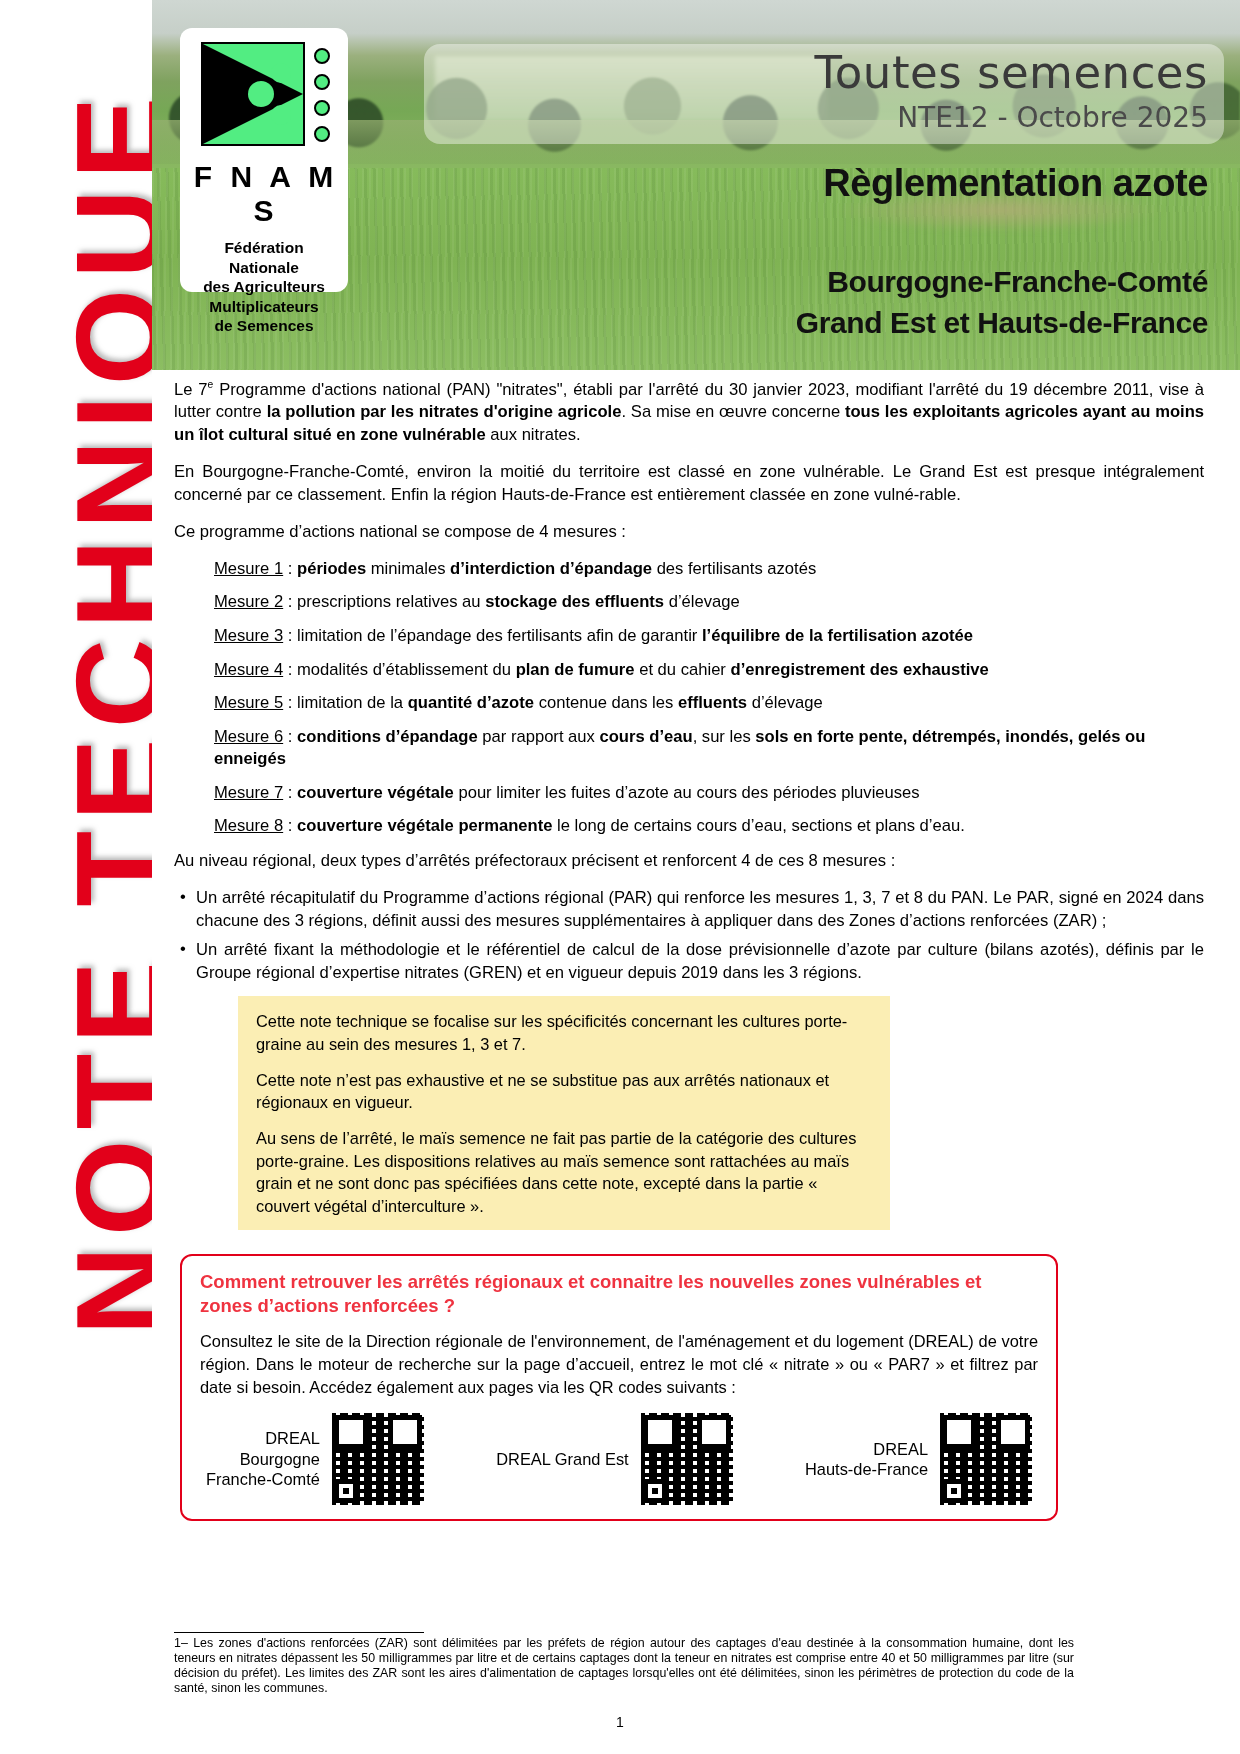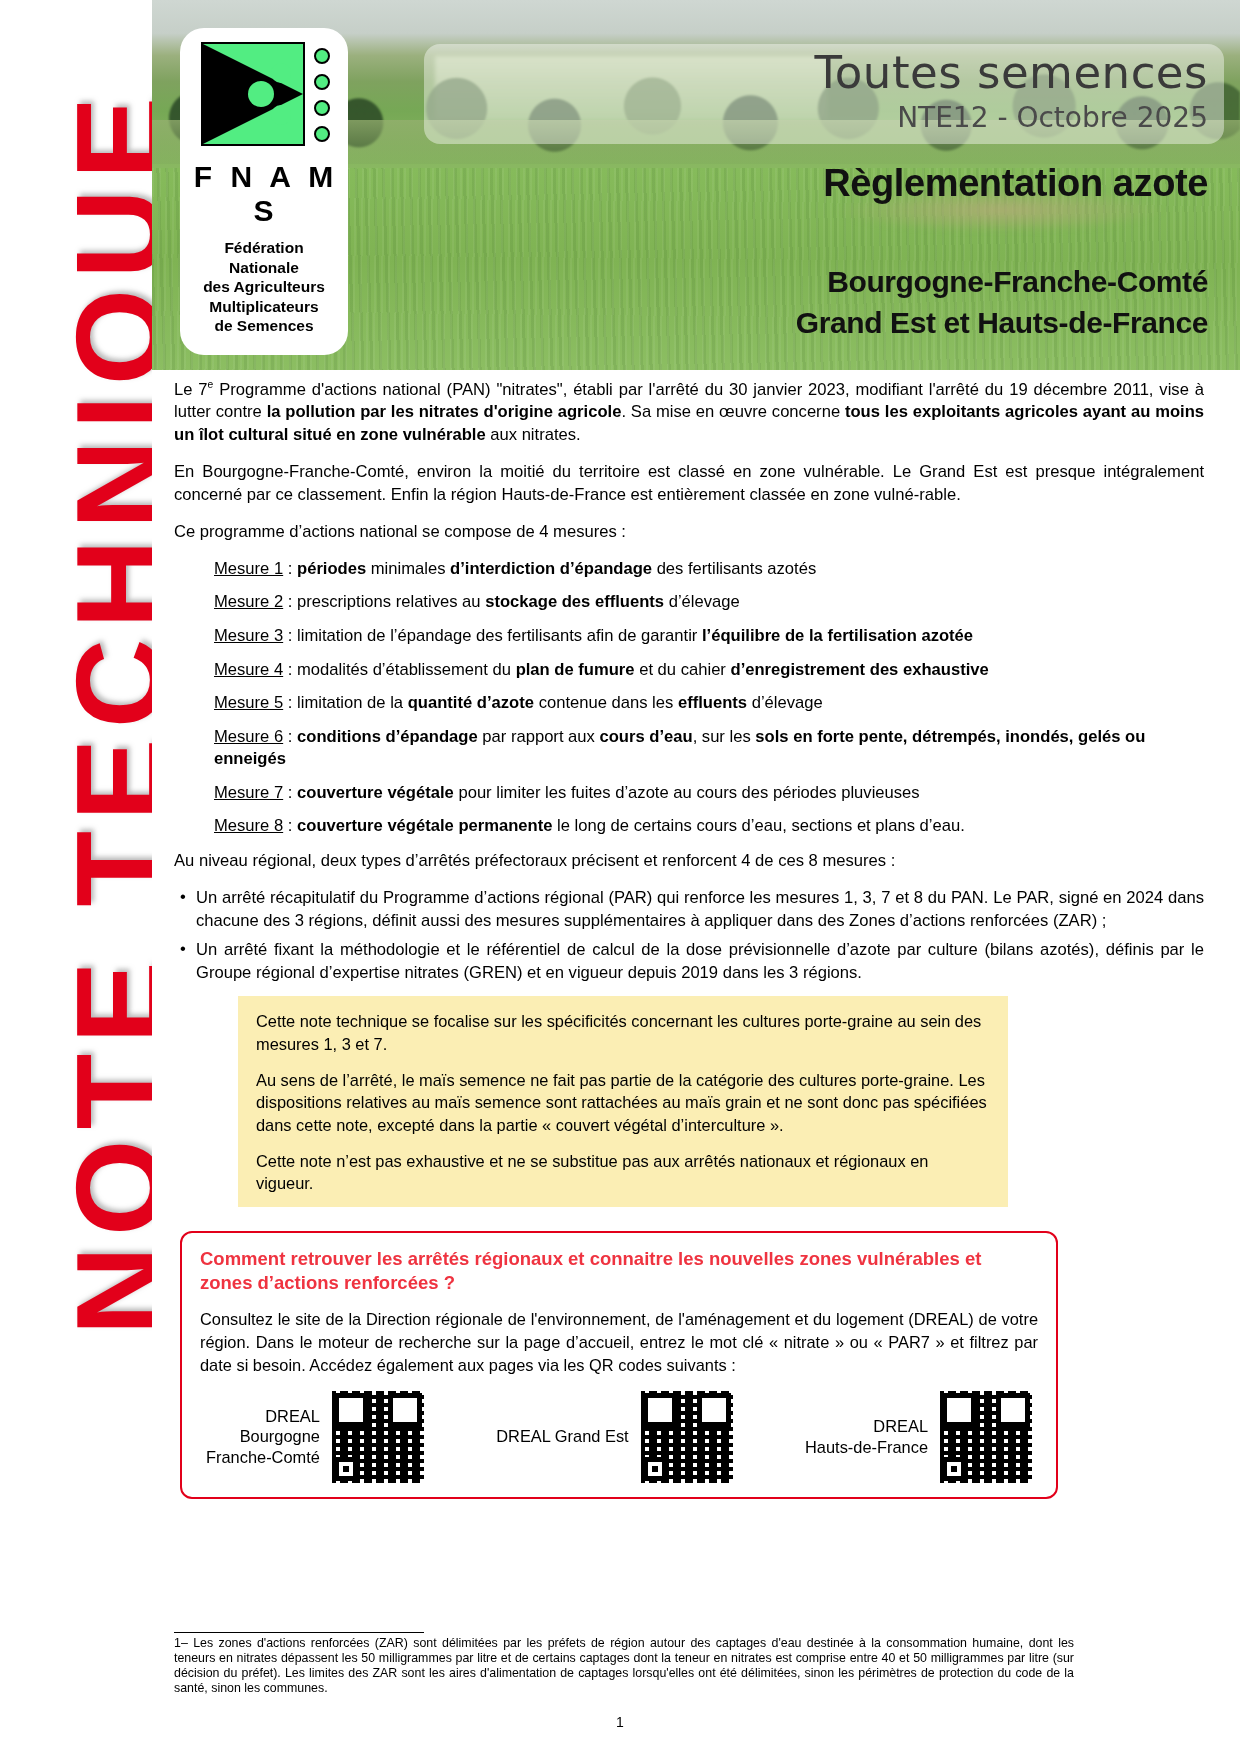--- a/index.html
+++ b/index.html
@@ -114,22 +114,22 @@
   }
   #hdr-l1 { top:162px; font-size:38px; }
   #hdr-l2 { top:206px; font-size:38px; }
   #hdr-l3 { top:265px; font-size:30px; }
   #hdr-l4 { top:306px; font-size:30px; }
   #hdr-l2 sup { font-size:.58em; vertical-align:super; }
 
   
   #logo-card {
     position:absolute; left:180px; top:28px;
-    width:168px; height:327px;
-    background:#ffffff; border-radius:24px;
+    width:168px; height:264px;
+    background:#ffffff; border-radius:12px;
     padding:10px 8px 8px 12px;
   }
   #logo-mark {
     width:130px; height:106px; margin:4px auto 0 auto;
     position:relative;
   }
   #logo-mark .green-sq {
     position:absolute; left:0; top:0; width:104px; height:104px;
     background:#52ed82; border:2px solid #000;
   }
@@ -192,21 +192,21 @@
     margin:0 0 6px 0; padding-left:22px; position:relative;
     text-align:justify;
   }
   ul.bullets li:before {
     content:"•"; position:absolute; left:6px; top:-1px;
   }
 
   
   #yellow-box {
     margin:10px 0 0 64px;
-    width:770px;
+    width:652px;
     background:#fbeeb4;
     padding:14px 18px 12px 18px;
   }
   #yellow-box p {
     font-size:16.4px; line-height:1.38; margin:0 0 13px 0;
     text-align:left;
   }
   #yellow-box p:last-child { margin-bottom:0; }
 
   
@@ -331,22 +331,22 @@
     </div>
 
   <p class="para">Au niveau régional, deux types d’arrêtés préfectoraux précisent et renforcent 4 de ces 8 mesures :</p>
   <ul class="bullets" id="regional-bullets">
       <li>Un arrêté récapitulatif du Programme d’actions régional (PAR) qui renforce les mesures 1, 3, 7 et 8 du PAN. Le PAR, signé en 2024 dans chacune des 3 régions, définit aussi des mesures supplémentaires à appliquer dans des Zones d’actions renforcées (ZAR)  ;</li>
       <li>Un arrêté fixant la méthodologie et le référentiel de calcul de la dose prévisionnelle d’azote par culture (bilans azotés), définis par le Groupe régional d’expertise nitrates (GREN) et en vigueur depuis 2019 dans les 3 régions.</li>
     </ul>
 
   <div id="yellow-box">
     <p>Cette note technique se focalise sur les spécificités concernant les cultures porte-graine au sein des mesures 1, 3 et 7.</p>
+    <p>Cette note n’est pas exhaustive et ne se substitue pas aux arrêtés nationaux et régionaux en vigueur.</p>
     <p>Au sens de l’arrêté, le maïs semence ne fait pas partie de la catégorie des cultures porte-graine. Les dispositions relatives au maïs semence sont rattachées au maïs grain et ne sont donc pas spécifiées dans cette note, excepté dans la partie « couvert végétal d’interculture ».</p>
-    <p>Cette note n’est pas exhaustive et ne se substitue pas aux arrêtés nationaux et régionaux en vigueur.</p>
   </div>
 
   <div id="red-box">
     <div id="red-title">Comment retrouver les arrêtés régionaux et connaitre les nouvelles zones vulnérables et zones d’actions renforcées ?</div>
     <div id="red-body">Consultez le site de la Direction régionale de l'environnement, de l'aménagement et du logement (DREAL) de votre région. Dans le moteur de recherche sur la page d’accueil, entrez le mot clé « nitrate » ou « PAR7 » et filtrez par date si besoin. Accédez également aux pages via les QR codes suivants :</div>
     <div id="qr-row">
         <div class="qr-item">
           <div class="qr-label">DREAL
 Bourgogne
 Franche-Comté</div>

